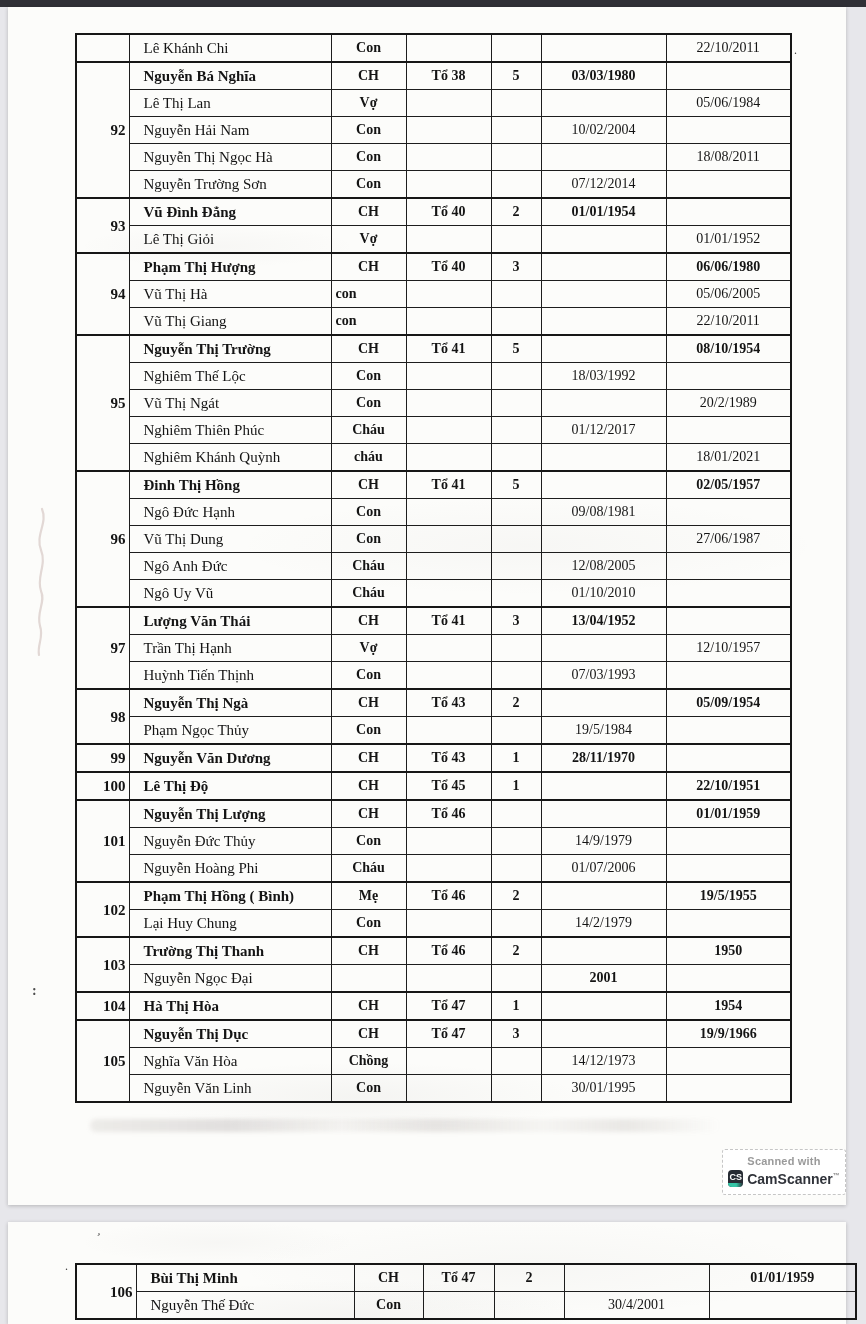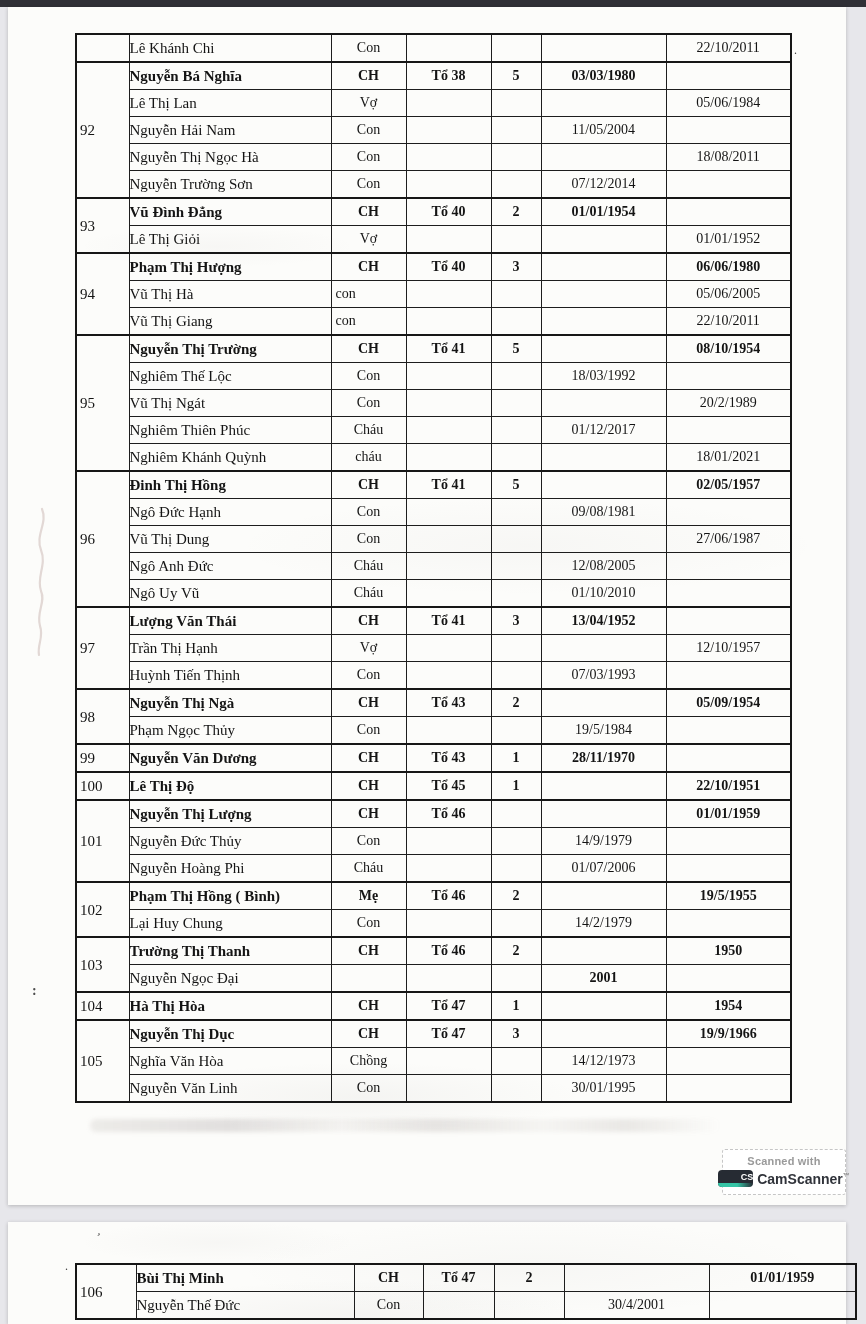--- a/index.html
+++ b/index.html
@@ -22,23 +22,23 @@
 
   table{border-collapse:collapse;table-layout:fixed;position:absolute;}
   #t1{left:67px;top:26px;width:715px;}
   #t2{left:67px;top:41px;width:780px;}
   td{
     border:1px solid #1d1d1d;height:26px;padding:0 3px;overflow:hidden;
     white-space:nowrap;color:#141414;font-size:15px;line-height:26px;
   }
   table{border:2px solid #161616;}
   tr.gs td{border-top:2px solid #161616;}
-  td.c-num{text-align:left;font-weight:normal;}
-  td.c-name{padding-left:0;}
-  td.c-rel{text-align:center;font-size:14px;}
+  td.c-num{text-align:right;font-weight:bold;}
+  td.c-name{padding-left:14px;}
+  td.c-rel{text-align:center;font-size:14px;font-weight:bold;}
   td.c-rel.left{text-align:left;padding-left:4px;}
   td.c-to,td.c-n{text-align:center;font-size:14px;font-weight:bold;}
   td.c-d{text-align:center;font-size:14px;}
   td.b{font-weight:bold;}
 
   
   .smudge{
     position:absolute;left:82px;top:1112px;width:630px;height:13px;
     background:linear-gradient(90deg,
       rgba(150,140,135,.14), rgba(120,110,110,.20) 22%, rgba(160,150,145,.08) 40%,
@@ -55,23 +55,23 @@
   
   .cam-badge{
     position:absolute;left:714px;top:1142px;width:110px;
     background:#ffffff;border:1px dashed #c6c6c6;border-radius:3px;
     padding:5px 6px 7px;text-align:center;
     font-family:"Liberation Sans","DejaVu Sans",sans-serif;
   }
   .cam-line1{font-size:11px;color:#9a9a9a;letter-spacing:.2px;font-weight:bold;}
   .cam-row{display:flex;align-items:center;justify-content:center;gap:4px;margin-top:3px;}
   .cs-logo{
-    position:relative;display:inline-block;width:35px;height:17px;border-radius:4px;
+    position:relative;display:inline-block;width:15px;height:17px;border-radius:4px;
     background:#262b33;color:#fff;font-size:9px;font-weight:bold;line-height:15px;
-    text-align:right;overflow:hidden;flex:0 0 auto;
+    text-align:center;overflow:hidden;flex:0 0 auto;
   }
   .cs-logo::after{
     content:"";position:absolute;left:0;bottom:0;width:100%;height:4px;
     background:linear-gradient(90deg,#35c4a5,#35c4a5 55%,transparent);
   }
   .cam-brand{font-size:14px;font-weight:bold;color:#30333a;}
   .cam-tm{font-size:7px;color:#8a8a8a;vertical-align:super;}
 </style>
 </head>
 <body>
@@ -114,21 +114,21 @@
           <td class="c-to"></td>
           <td class="c-n"></td>
           <td class="c-d"></td>
           <td class="c-d">05/06/1984</td>
         </tr>
         <tr>
           <td class="c-name">Nguyễn Hải Nam</td>
           <td class="c-rel">Con</td>
           <td class="c-to"></td>
           <td class="c-n"></td>
-          <td class="c-d">11/05/2004</td>
+          <td class="c-d">10/02/2004</td>
           <td class="c-d"></td>
         </tr>
         <tr>
           <td class="c-name">Nguyễn Thị Ngọc Hà</td>
           <td class="c-rel">Con</td>
           <td class="c-to"></td>
           <td class="c-n"></td>
           <td class="c-d"></td>
           <td class="c-d">18/08/2011</td>
         </tr>

